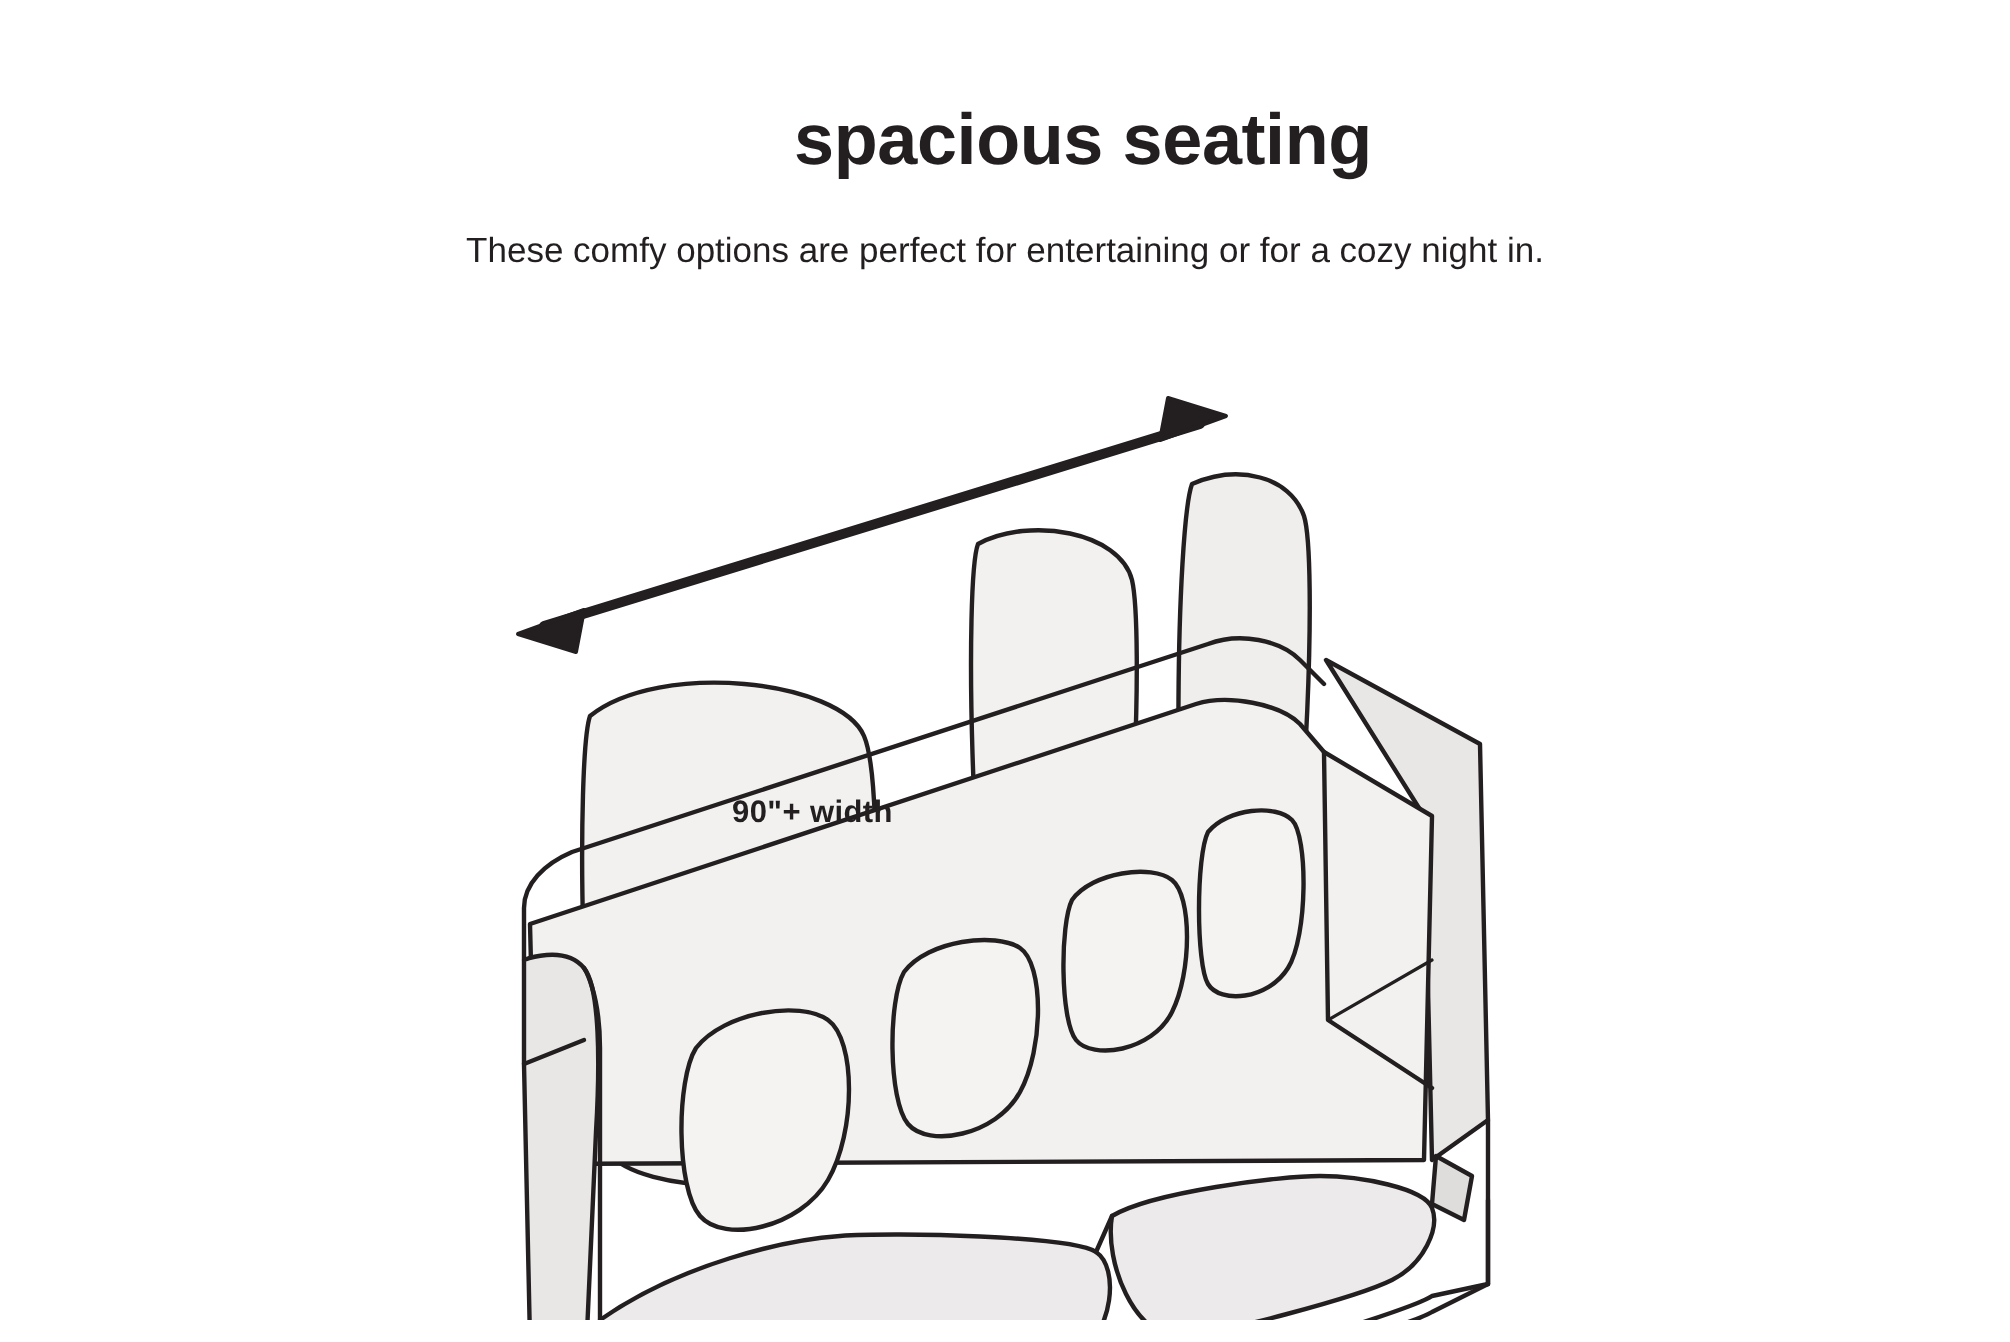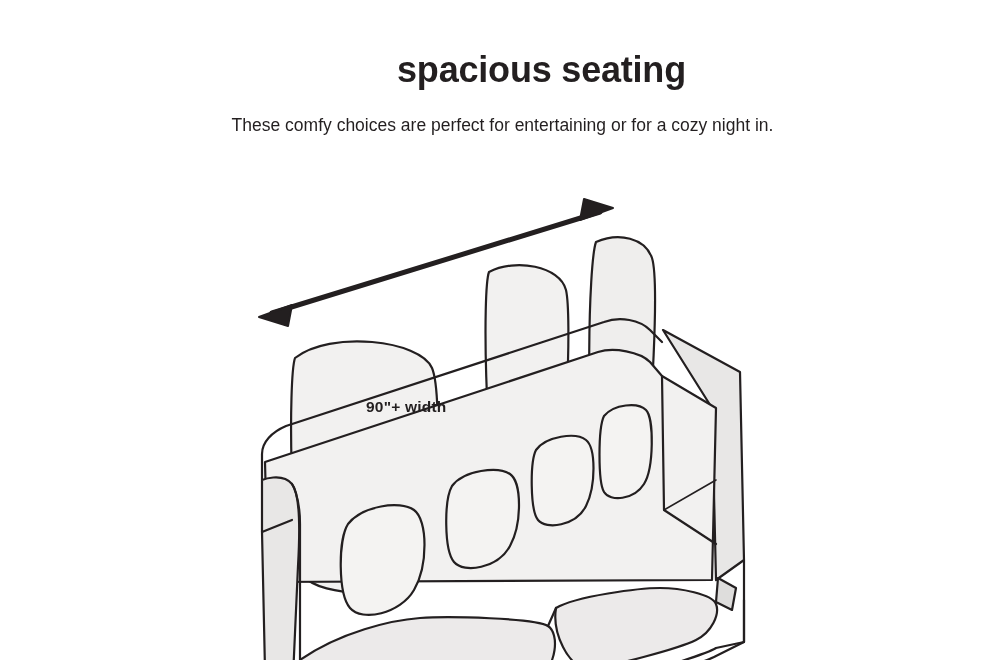--- a/index.html
+++ b/index.html
@@ -66,21 +66,21 @@
   }
 </style>
 </head>
 <body>
 
 <div class="page">
 
   <div class="headline">spacious seating</div>
 
   <div class="subcopy">
-    <span class="subcopy-line">These comfy choices are perfect for entertaining or for a cozy night in.</span>
+    <span class="subcopy-line">These comfy options are perfect for entertaining or for a cozy night in.</span>
   </div>
 
   <div class="illustration">
     <svg viewBox="0 0 1005 480" width="1005" height="480">
       <g fill="none" stroke="#231f20" stroke-width="2.2" stroke-linejoin="round" stroke-linecap="round">
 
         <g stroke-width="5">
           <line x1="272" y1="133" x2="600" y2="32"></line>
         </g>
         <polygon points="259,137 292,125 288,146" fill="#231f20" stroke="#231f20" stroke-width="2"></polygon>

